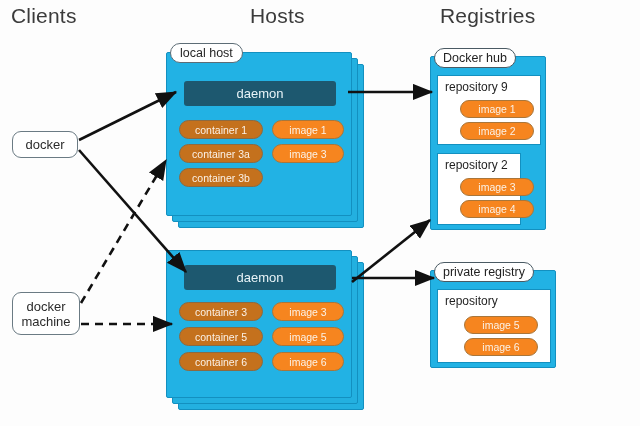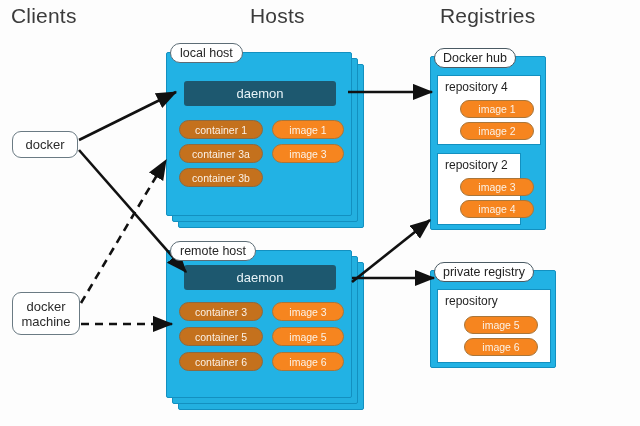--- a/index.html
+++ b/index.html
@@ -238,27 +238,26 @@
       <div class="daemon-bar" style="left:17px; top:14px; width:152px; height:25px;">daemon</div>
 
       <div class="pill container" style="left:12px; top:51px; width:84px; height:19px;">container 3</div>
       <div class="pill container" style="left:12px; top:76px; width:84px; height:19px;">container 5</div>
       <div class="pill container" style="left:12px; top:101px; width:84px; height:19px;">container 6</div>
 
       <div class="pill image" style="left:105px; top:51px; width:72px; height:19px;">image 3</div>
       <div class="pill image" style="left:105px; top:76px; width:72px; height:19px;">image 5</div>
       <div class="pill image" style="left:105px; top:101px; width:72px; height:19px;">image 6</div>
     </div>
-    <div class="host-label" style="left:4px; top:-9px;">remote host</div>
   </div>
 
   <div class="registry-panel" style="left:430px; top:56px; width:116px; height:174px;">
 
     <div class="repo-box" style="left:6px; top:18px; width:104px; height:70px;">
-      <div class="repo-title">repository 4</div>
+      <div class="repo-title">repository 9</div>
       <div class="pill image" style="left:22px; top:24px; width:74px; height:18px;">image 1</div>
       <div class="pill image" style="left:22px; top:46px; width:74px; height:18px;">image 2</div>
     </div>
 
     <div class="repo-box" style="left:6px; top:96px; width:84px; height:72px;">
       <div class="repo-title">repository 2</div>
       <div class="pill image" style="left:22px; top:24px; width:74px; height:18px;">image 3</div>
       <div class="pill image" style="left:22px; top:46px; width:74px; height:18px;">image 4</div>
     </div>
   </div>

